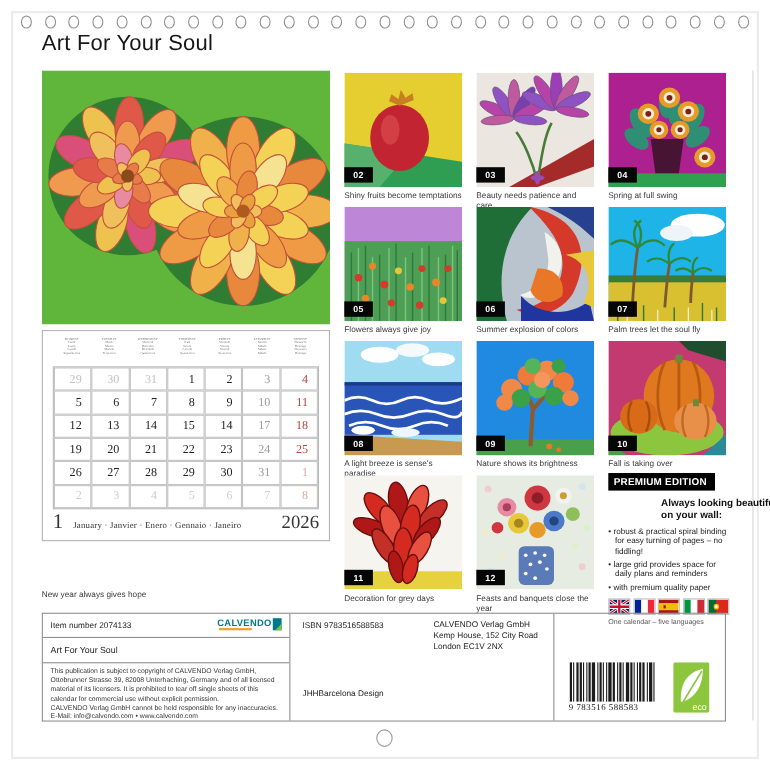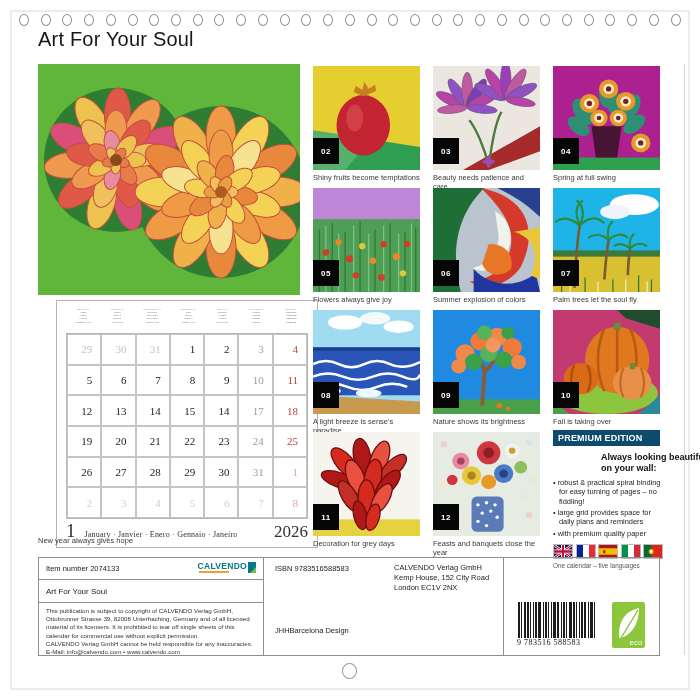--- a/index.html
+++ b/index.html
@@ -7,21 +7,21 @@
          font-family:"Liberation Sans",sans-serif;color:#222;}
   .frame{position:absolute;left:10px;top:10px;right:10px;bottom:10px;border:2px solid #ececec;}
   .holes{position:absolute;left:19px;top:14px;width:662px;height:13px;display:flex;justify-content:space-between;}
   .hole{width:10px;height:12px;border:1.5px solid #8f8f8f;border-radius:50%;background:#fff;box-sizing:border-box;}
   .title{position:absolute;left:38px;top:28px;font-size:20px;font-weight:400;color:#161616;letter-spacing:.2px;}
   .edge{position:absolute;left:684px;top:64px;width:1px;height:591px;background:#d6d6d6;}
 
   
   .artwork{position:absolute;left:38px;top:64px;width:262px;height:231px;}
   .artwork svg{display:block;width:100%;height:100%;}
-  .sheet{position:absolute;left:56px;top:300px;width:262px;height:248px;background:#fff;border:1px solid #b3b3b3;box-sizing:border-box;}
+  .sheet{position:absolute;left:38px;top:300px;width:262px;height:192px;background:#fff;border:1px solid #b3b3b3;box-sizing:border-box;}
   .sheet-inner{position:absolute;left:9px;right:9px;top:6px;bottom:28px;display:flex;flex-direction:column;}
   .wd-row{display:flex;height:26px;}
   .wd-col{flex:1;overflow:visible;}
   .wd-scale{width:200%;margin-left:-50%;transform:scale(.5);transform-origin:50% 0;
             font-family:"Liberation Serif",serif;font-size:5.4px;line-height:1.18;text-align:center;color:#666;}
   .wd-en{text-transform:uppercase;letter-spacing:.3px;display:block;}
   .dgrid{flex:1;display:grid;grid-template-columns:repeat(7,1fr);grid-template-rows:repeat(6,1fr);
          border:1px solid #b8b8b8;}
   .cell{border:0.5px solid #c4c4c4;font-family:"Liberation Serif",serif;font-size:11px;
         display:flex;align-items:center;justify-content:flex-end;padding-right:8px;box-sizing:border-box;color:#222;}
@@ -32,28 +32,28 @@
   .mnames{font-size:8px;margin-left:9px;letter-spacing:.2px;}
   .myear{margin-left:auto;font-size:17px;}
   .main-cap{position:absolute;left:38px;top:536px;font-size:7.5px;color:#3a3a3a;}
 
   
   .thumbs{position:absolute;left:313px;top:66px;width:347px;display:grid;
           grid-template-columns:repeat(3,107px);column-gap:13px;grid-auto-rows:122px;}
   .thumb{position:relative;}
   .thumb .art{width:107px;height:104px;overflow:hidden;}
   .thumb .art svg{display:block;width:100%;height:100%;}
-  .badge{position:absolute;left:0;top:72px;width:26px;height:26px;background:#060606;color:#fff;
+  .badge{position:absolute;left:0;top:86px;width:26px;height:14px;background:#060606;color:#fff;
          font-size:8px;font-weight:bold;display:flex;align-items:center;justify-content:center;letter-spacing:.5px;}
   .tcap{margin-top:3px;font-size:7.5px;color:#3a3a3a;}
 
   
   .promo{position:absolute;left:553px;top:430px;width:110px;}
-  .pbadge{background:#0c4a6e;color:#fff;font-weight:bold;font-size:9px;letter-spacing:.2px;
-          padding:3px 5px;box-sizing:border-box;width:107px;}
+  .pbadge{background:#000000;color:#fff;font-weight:bold;font-size:9px;letter-spacing:.2px;
+          padding:3px 5px;box-sizing:border-box;width:97px;}
   .pheading{font-weight:bold;font-size:9px;line-height:1.2;margin-top:6px;color:#111;width:107px;margin-left:48px;}
   .pbullets{margin:4px 0 0;padding:0;list-style:none;font-size:7.4px;line-height:1.28;color:#222;width:110px;}
   .pbullets li{padding-left:6px;text-indent:-6px;margin-bottom:2px;}
   .pbullets li::before{content:"• ";}
   .flags{display:flex;gap:2.5px;margin-top:6px;}
   .flag{width:19px;height:13px;border:.5px solid #bbb;box-sizing:content-box;overflow:hidden;}
   .flag svg{display:block;width:100%;height:100%;}
   .langnote{font-size:6.4px;color:#555;margin-top:3px;}
 
   

